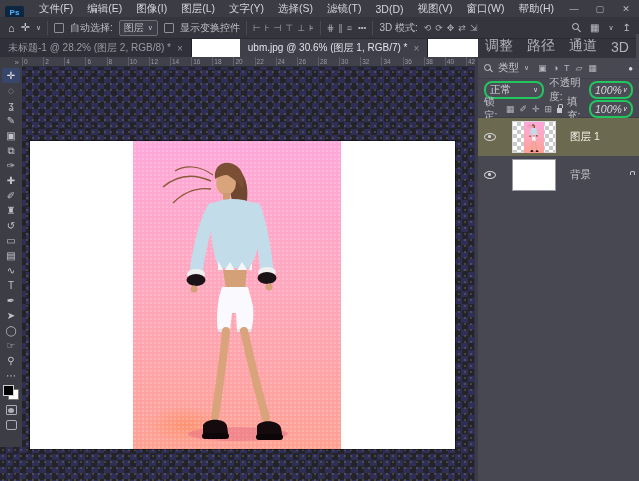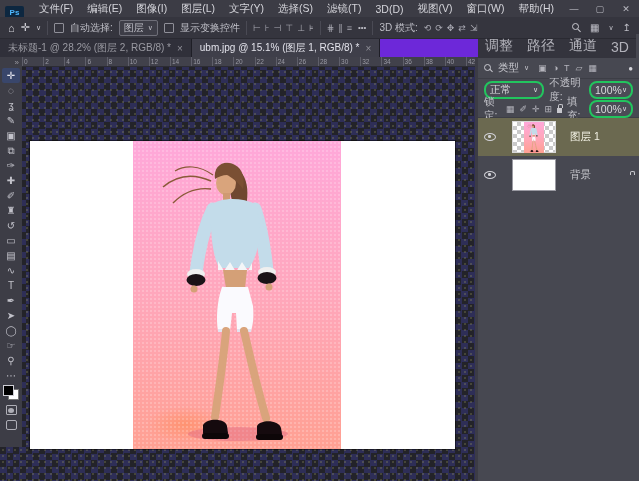--- a/index.html
+++ b/index.html
@@ -23,21 +23,21 @@
   .ob-sep{width:1px;height:14px;background:#4a4a54;}
   .cb{width:8px;height:8px;border:1px solid #8f8f98;border-radius:1px;flex:0 0 auto;}
   .ob-select{display:flex;align-items:center;gap:4px;border:1px solid #6e6e78;background:#3d3d47;
              padding:0 4px;height:14px;border-radius:2px;}
   .ob-iconrow{display:flex;gap:4px;font-size:9px;color:#a9a9b2;}
   .ob-right{margin-left:auto;display:flex;align-items:center;gap:9px;}
   .mag{position:relative;width:9px;height:9px;color:#c9c9d0;}
   .mag::before{content:"";position:absolute;width:5px;height:5px;border:1.4px solid currentColor;border-radius:50%;left:0;top:0;}
   .mag::after{content:"";position:absolute;width:4px;height:1.4px;background:currentColor;transform:rotate(45deg);right:0;bottom:1px;}
   
-  .tabbar{position:absolute;left:0;top:39px;width:639px;height:18px;background:#6d28d9;display:flex;font-size:10px;}
+  .tabbar{position:absolute;left:0;top:39px;width:639px;height:18px;background:#ffffff;display:flex;font-size:10px;gap:48px;}
   .doc-tab{display:flex;align-items:center;gap:6px;padding:0 8px;background:#30303a;color:#9a9aa2;
            border-right:1px solid #1e1e26;white-space:nowrap;overflow:hidden;}
   .doc-tab.active{background:#3f3f4a;color:#e2e2ea;}
   .tab-close{font-size:10px;color:#8f8f98;}
   
   .toolbar{position:absolute;left:0;top:57px;width:22px;height:390px;background:#3d3d46;z-index:5;
            display:flex;flex-direction:column;align-items:center;padding-top:1px;box-sizing:border-box;}
   .tb-collapse{font-size:8px;color:#9a9aa2;height:10px;line-height:10px;align-self:flex-end;margin-right:3px;}
   .tool{width:18px;height:15px;display:flex;align-items:center;justify-content:center;
         font-size:10px;color:#c2c2ca;border-radius:2px;flex:0 0 auto;}
@@ -77,21 +77,21 @@
   .panel-tab{padding:3px 7px 3px;white-space:nowrap;}
   .panel-tab.active{background:#474851;color:#e8e8ee;}
   .panel-row{display:flex;align-items:center;gap:5px;padding:0 6px;box-sizing:border-box;color:#c3c3ca;}
   .filter-row{height:21px;border-bottom:1px solid #3d3e46;text-align:center;}
   .filter-icons{display:flex;gap:6px;font-size:9px;color:#b4b4bc;margin-left:4px;}
   .filter-toggle{margin-left:auto;font-size:8px;color:#d2d2d8;}
   .blend-row{height:21px;}
   .pn-select{display:flex;align-items:center;justify-content:space-between;border:2px solid #22c55e;
              background:#4b4c56;height:14px;padding:0 4px;border-radius:8px;color:#dadade;}
   .blend-mode{width:62px;}
-  .pct-box{width:38px;}
+  .pct-box{width:38px;font-style:italic;}
   .lock-row{height:18px;border-bottom:1px solid #3d3e46;}
   .lock-icons{display:flex;gap:5px;font-size:9px;color:#b4b4bc;align-items:center;}
   .layers{display:flex;flex-direction:column;}
   .layer-row{display:flex;align-items:center;height:38px;gap:14px;padding:0 0 0 4px;}
   .layer-row.selected{background:#6b6950;color:#f2f1e4;}
   .eye-cell{width:16px;display:flex;justify-content:center;}
   .eye{width:10px;height:6px;border:1px solid #d2d2d8;border-radius:50%;position:relative;}
   .eye::after{content:"";position:absolute;width:2.5px;height:2.5px;background:#d2d2d8;border-radius:50%;left:3px;top:1px;}
   .layer-thumb{width:44px;height:32px;box-sizing:border-box;position:relative;
                display:flex;align-items:center;justify-content:center;}
@@ -211,21 +211,21 @@
       <span>↥</span>
     </span>
   </div>
 
   <div class="tabbar">
     <div class="doc-tab">
       <span>未标题-1 @ 28.2% (图层 2, RGB/8) *</span>
       <span class="tab-close">×</span>
     </div>
     <div class="doc-tab active">
-      <span>ubm.jpg @ 15.1% (图层 1, RGB/8) *</span>
+      <span>ubm.jpg @ 30.6% (图层 1, RGB/7) *</span>
       <span class="tab-close">×</span>
     </div>
   </div>
 
   <div class="canvas">
     <div class="ruler">
         <span class="rn">0</span>
         <span class="rn">2</span>
         <span class="rn">4</span>
         <span class="rn">6</span>

